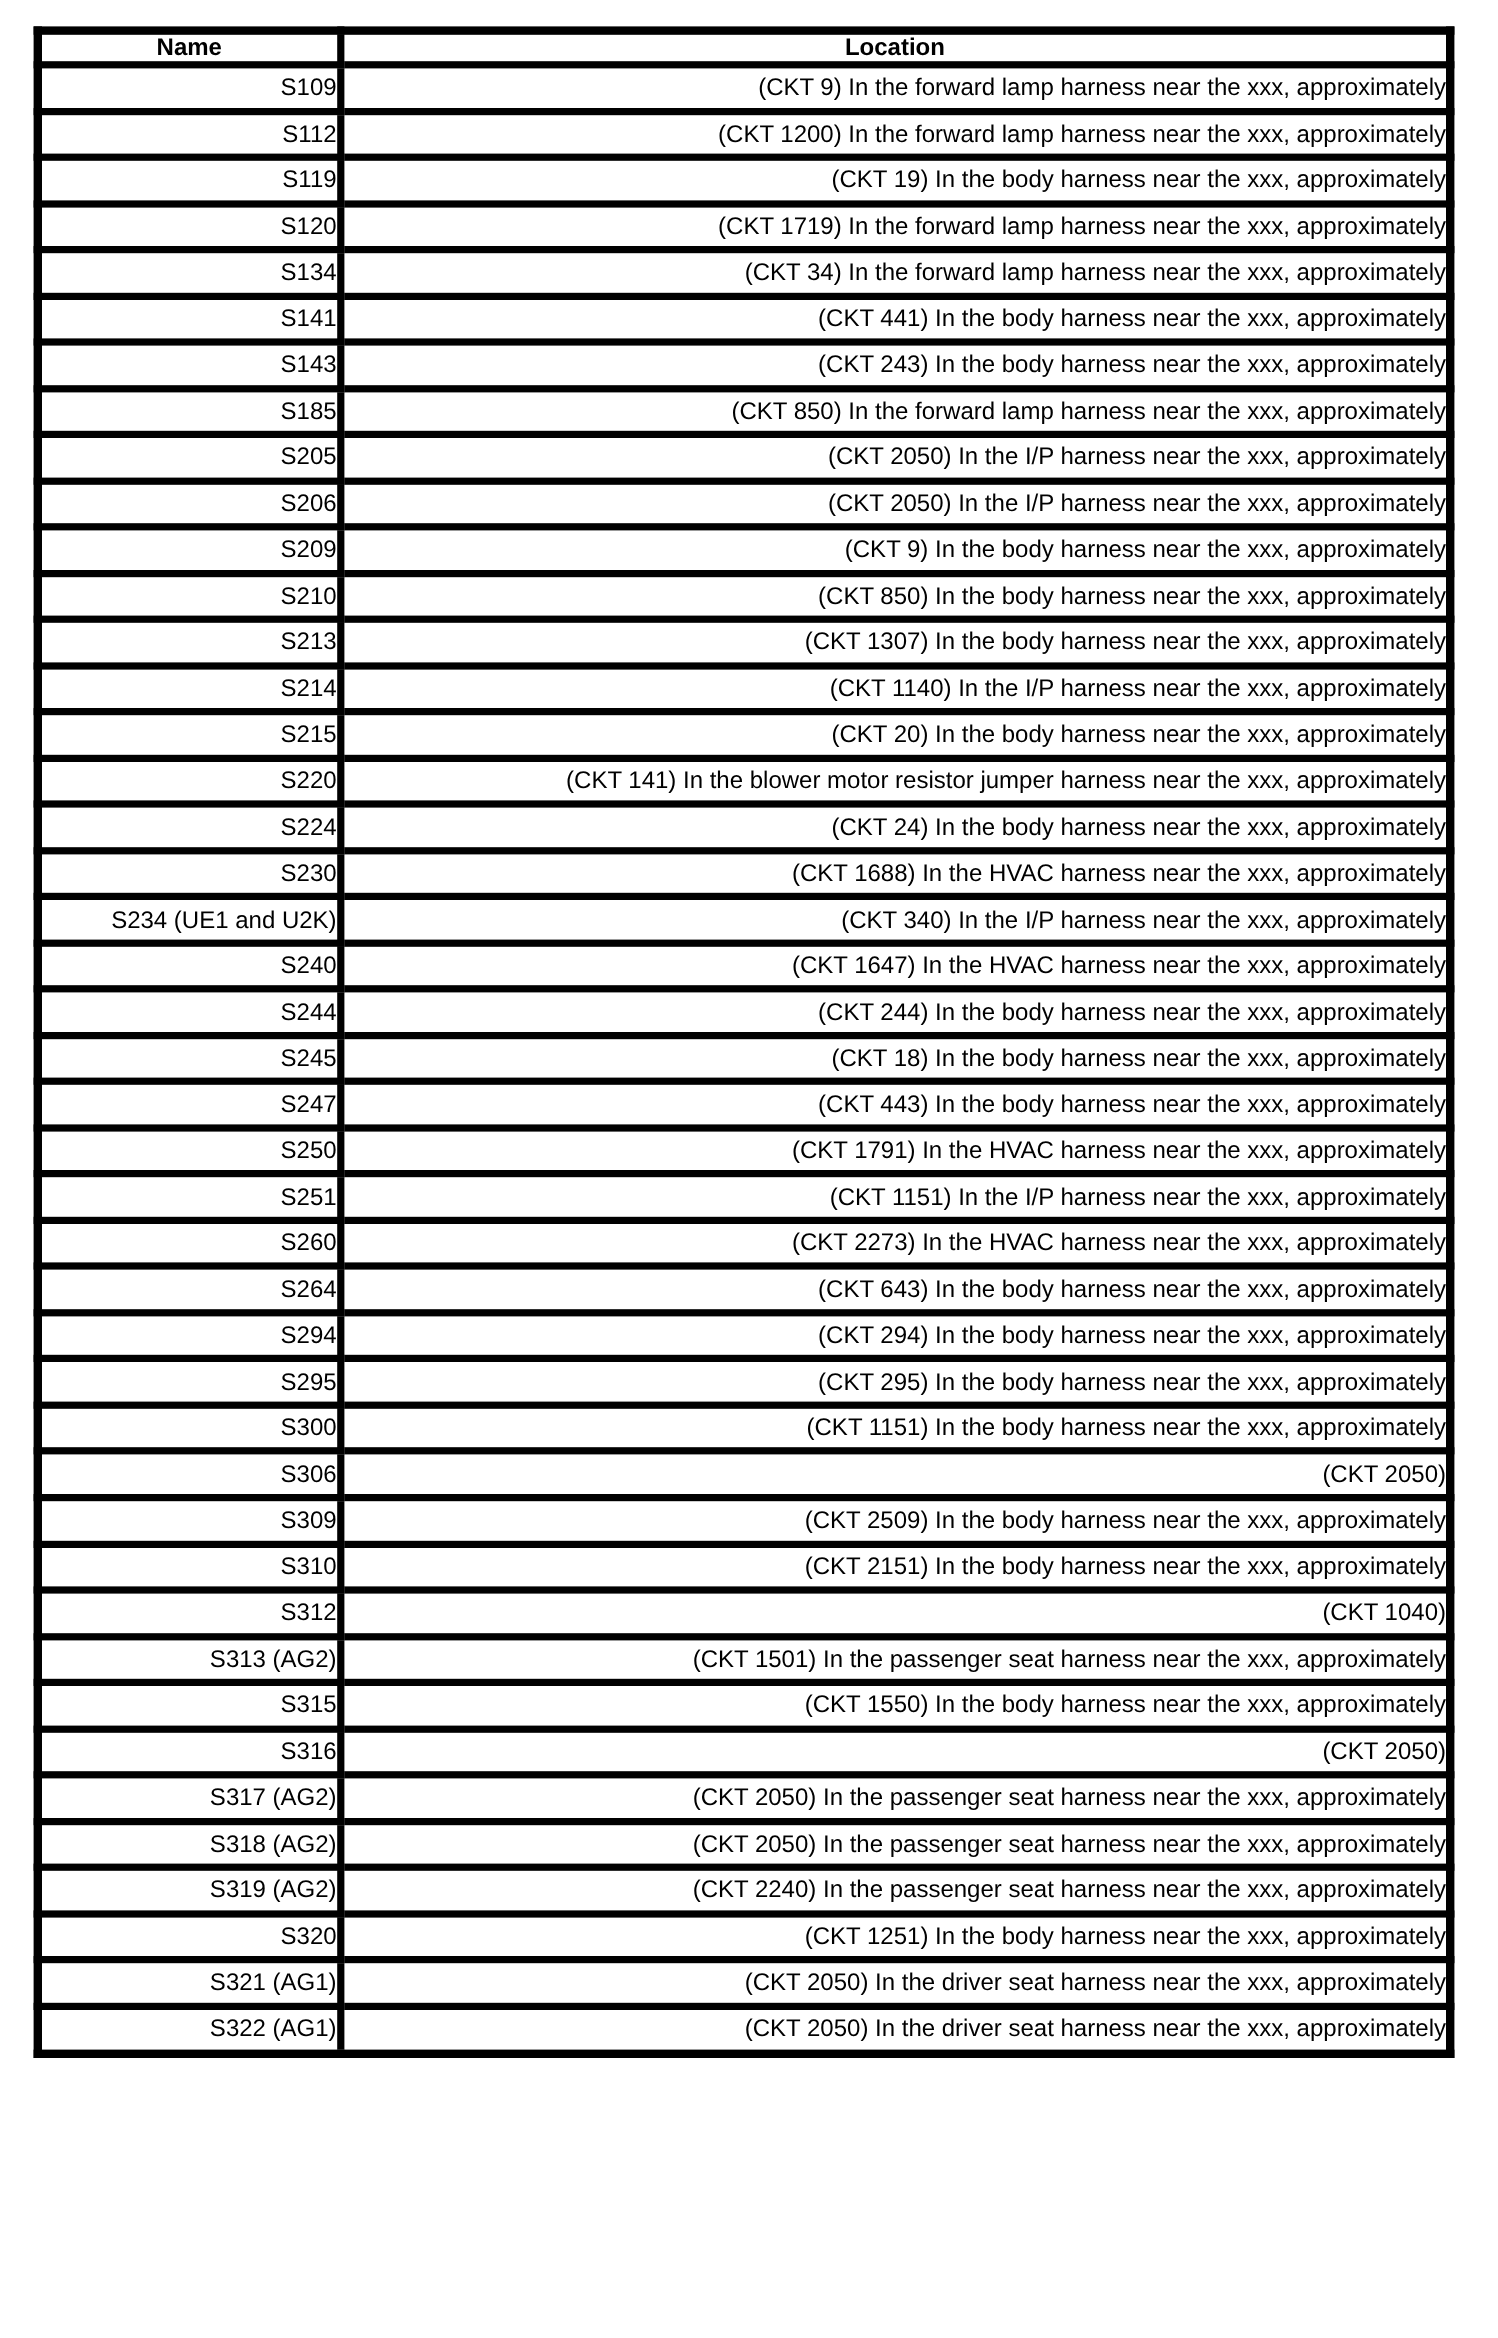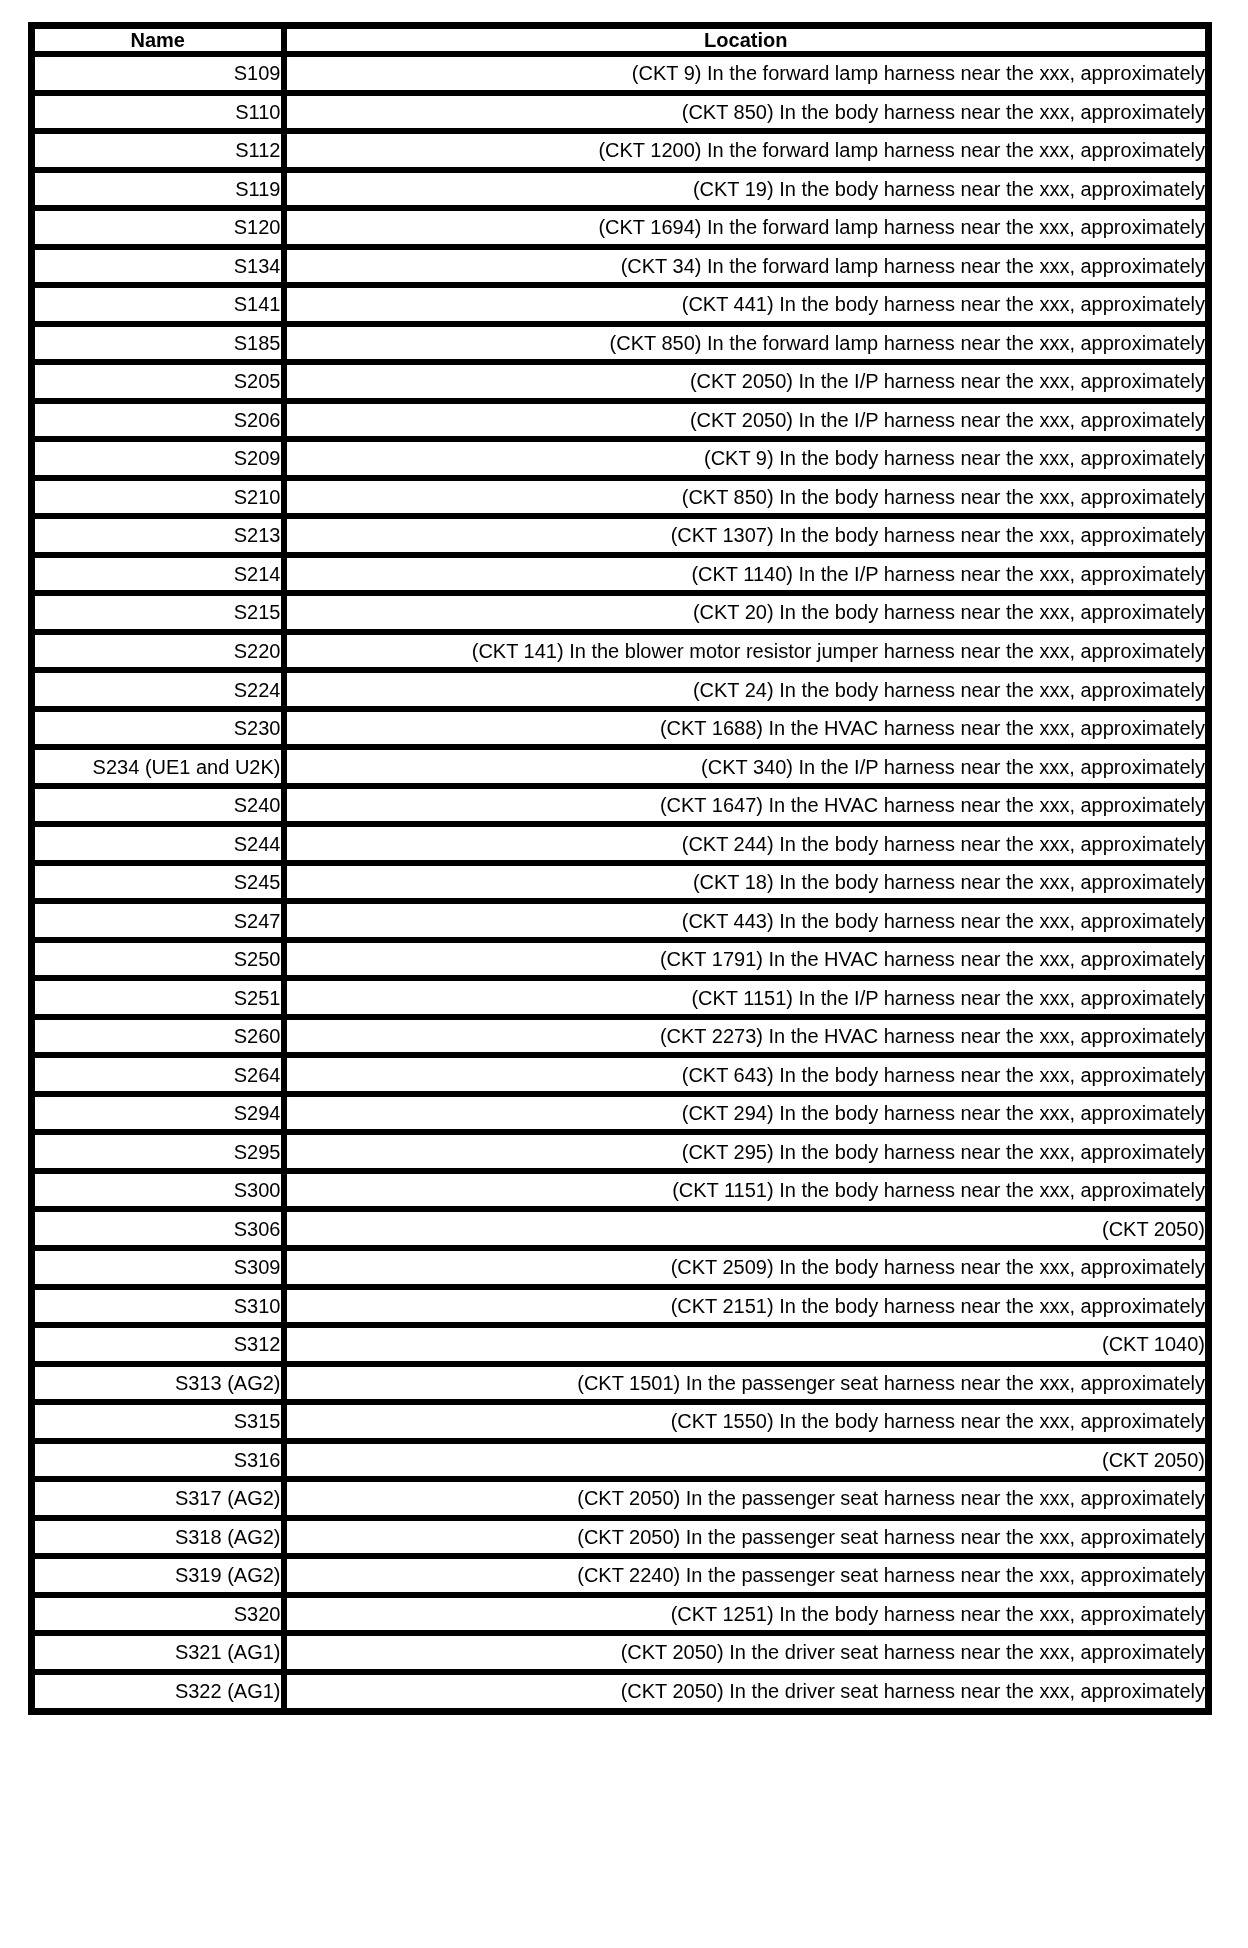--- a/index.html
+++ b/index.html
@@ -67,42 +67,42 @@
         <th>Name</th>
         <th>Location</th>
       </tr>
     </thead>
     <tbody>
         <tr>
     <td class="name-cell">S109</td>
     <td class="loc-cell">(CKT 9) In the forward lamp harness near the xxx, approximately</td>
   </tr>
         <tr>
-    <td class="name-cell">S110</td>
-    <td class="loc-cell">(CKT 850) In the body harness near the xxx, approximately</td>
-  </tr>
-        <tr>
     <td class="name-cell">S112</td>
     <td class="loc-cell">(CKT 1200) In the forward lamp harness near the xxx, approximately</td>
   </tr>
         <tr>
     <td class="name-cell">S119</td>
     <td class="loc-cell">(CKT 19) In the body harness near the xxx, approximately</td>
   </tr>
         <tr>
     <td class="name-cell">S120</td>
-    <td class="loc-cell">(CKT 1694) In the forward lamp harness near the xxx, approximately</td>
+    <td class="loc-cell">(CKT 1719) In the forward lamp harness near the xxx, approximately</td>
   </tr>
         <tr>
     <td class="name-cell">S134</td>
     <td class="loc-cell">(CKT 34) In the forward lamp harness near the xxx, approximately</td>
   </tr>
         <tr>
     <td class="name-cell">S141</td>
     <td class="loc-cell">(CKT 441) In the body harness near the xxx, approximately</td>
+  </tr>
+        <tr>
+    <td class="name-cell">S143</td>
+    <td class="loc-cell">(CKT 243) In the body harness near the xxx, approximately</td>
   </tr>
         <tr>
     <td class="name-cell">S185</td>
     <td class="loc-cell">(CKT 850) In the forward lamp harness near the xxx, approximately</td>
   </tr>
         <tr>
     <td class="name-cell">S205</td>
     <td class="loc-cell">(CKT 2050) In the I/P harness near the xxx, approximately</td>
   </tr>
         <tr>

